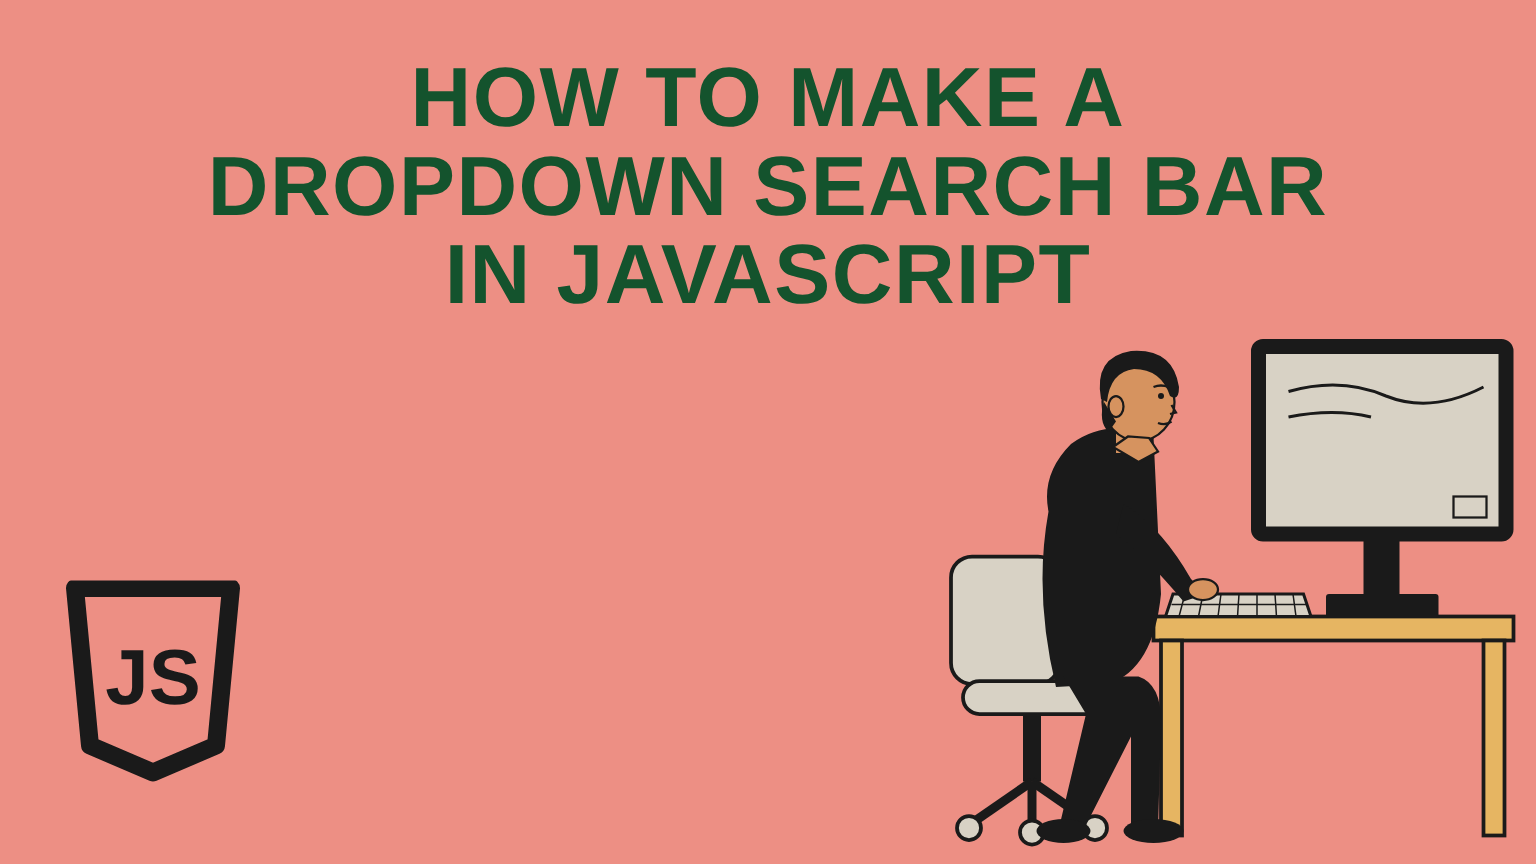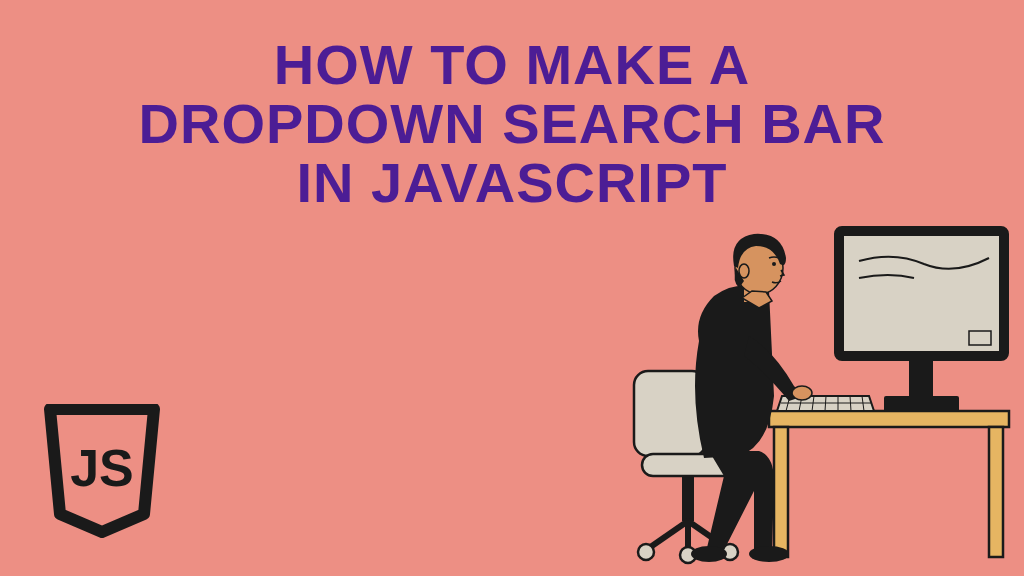--- a/index.html
+++ b/index.html
@@ -14,28 +14,28 @@
     .title {
       position: absolute;
       top: 36px;
       left: 50%;
       transform: translateX(-50%);
       width: 780px;
       text-align: center;
       font-size: 56px;
       line-height: 1.05;
       font-weight: 900;
-      color: #4c1d95;
+      color: #14532d;
       letter-spacing: 1px;
       font-family: Impact, 'Arial Black', sans-serif;
     }
     .js-logo {
       position: absolute;
       left: 42px;
-      bottom: 42px;
+      bottom: 59px;
       width: 120px;
       height: 130px;
     }
     .illustration {
       position: absolute;
       right: 10px;
       bottom: 10px;
       width: 420px;
       height: 370px;
     }

